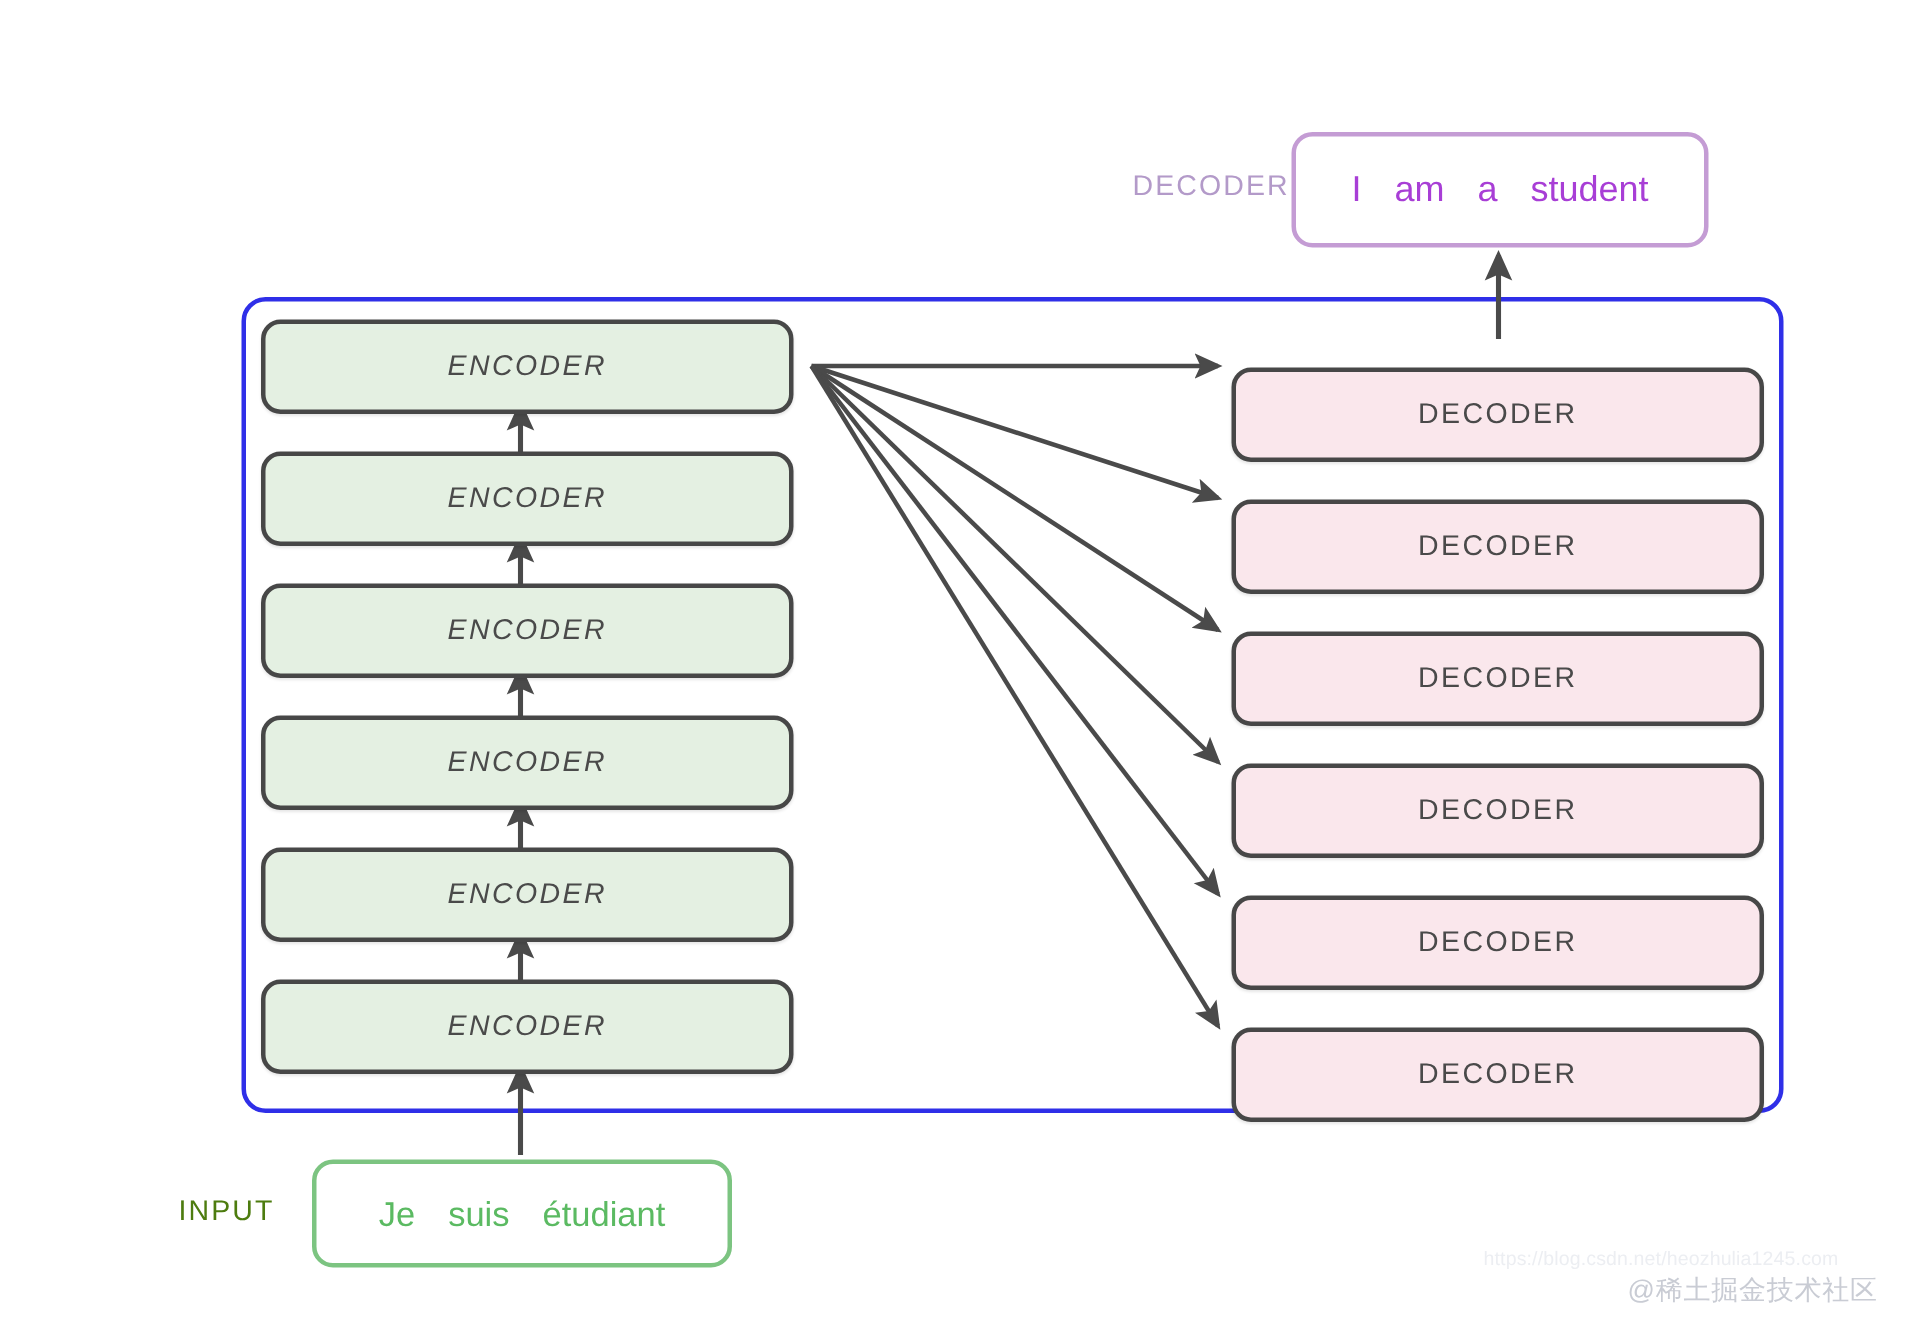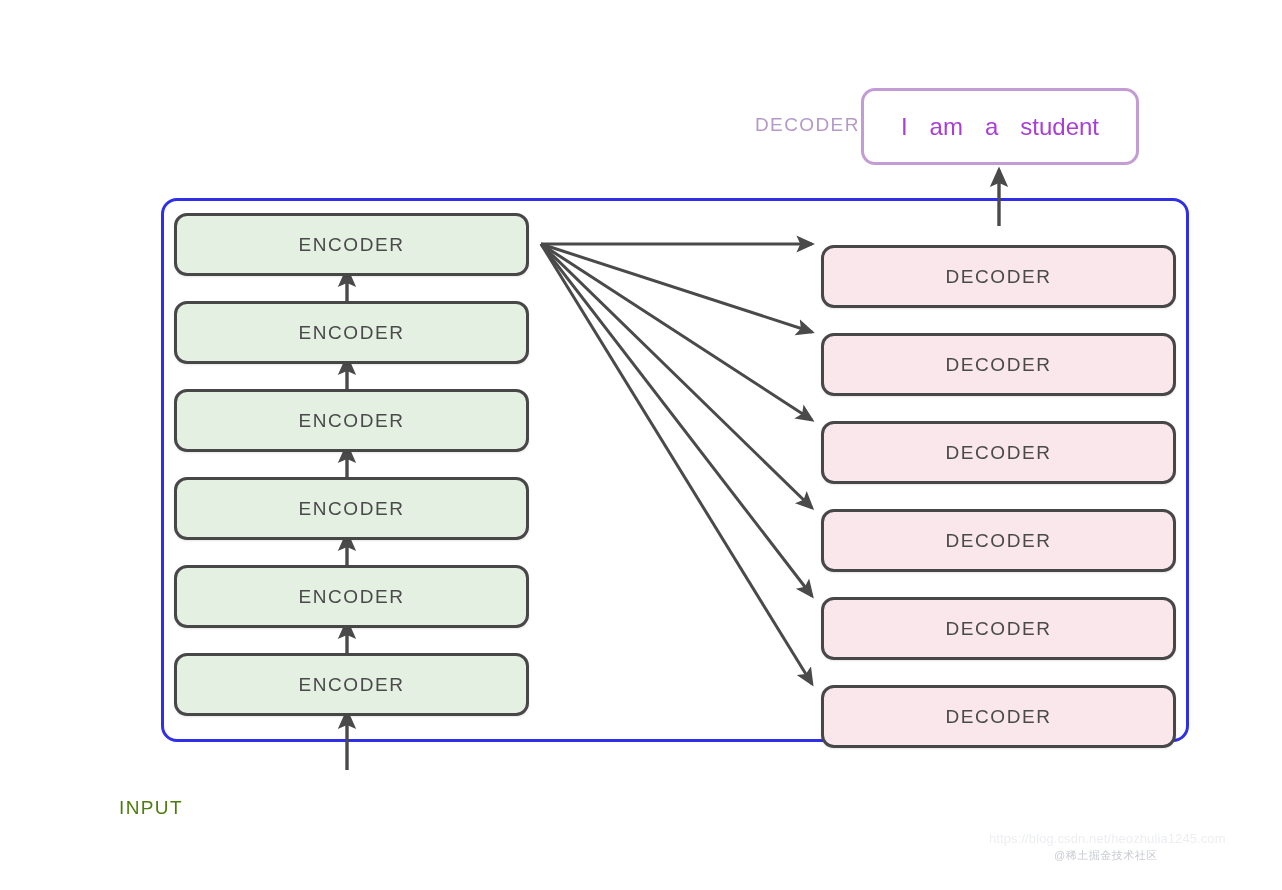--- a/index.html
+++ b/index.html
@@ -50,20 +50,21 @@
     letter-spacing: 1.6px;
     color: #4a4a4a;
     z-index: 4;
     box-shadow: 0 1px 2px rgba(0,0,0,0.10);
   }
   .encoder {
     left: 174px;
     width: 355px;
     height: 63px;
     background: #e4f0e2;
+    font-style: italic;
   }
   .decoder {
     left: 821px;
     width: 355px;
     height: 63px;
     background: #fae7ec;
     margin-top: 32px;
   }
 
   
@@ -146,23 +147,23 @@
     white-space: nowrap;
   }
   #wm-url {
     left: 989px;
     top: 831px;
     font-size: 13px;
     color: #eceef2;
     letter-spacing: 0.1px;
   }
   #wm-brand {
-    left: 1054px;
+    left: 1085px;
     top: 848px;
-    font-size: 11px;
+    font-size: 18px;
     color: #c9ccd4;
     letter-spacing: 0.5px;
   }
 </style>
 </head>
 <body>
 
 <div id="stage">
 
   <svg class="arrow-layer" id="arrows-under" viewBox="0 0 1282 890">
@@ -252,17 +253,24 @@
   <div class="io-box" id="output-box">
     <div class="tokens">
       <span>I</span>
       <span>am</span>
       <span>a</span>
       <span>student</span>
     </div>
   </div>
 
   <div class="io-label" id="input-label">INPUT</div>
+  <div class="io-box" id="input-box">
+    <div class="tokens">
+      <span>Je</span>
+      <span>suis</span>
+      <span>étudiant</span>
+    </div>
+  </div>
 
   <div class="wm" id="wm-url">https://blog.csdn.net/heozhulia1245.com</div>
   <div class="wm" id="wm-brand">@稀土掘金技术社区</div>
 
 </div>
 
 </body></html>

